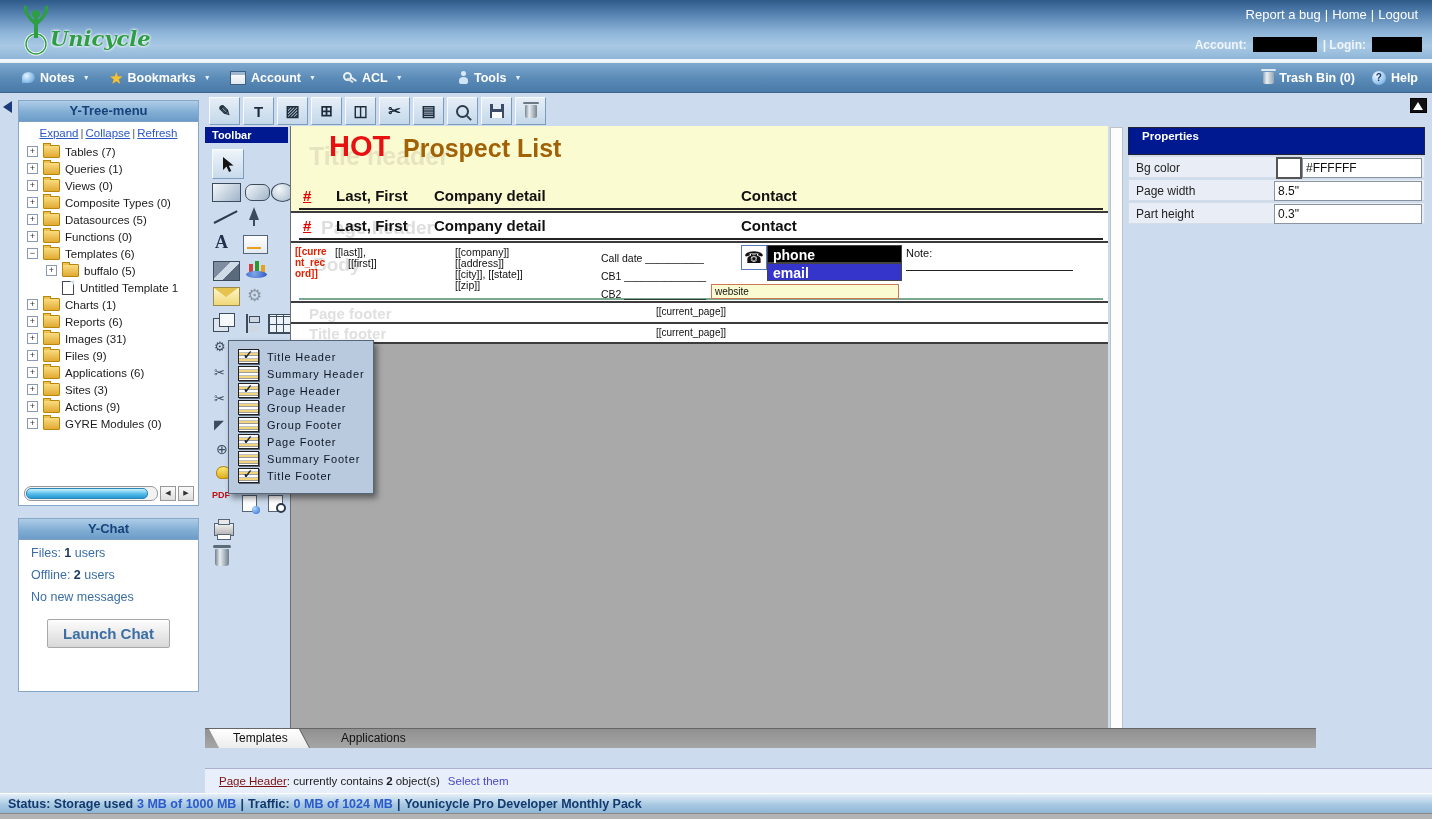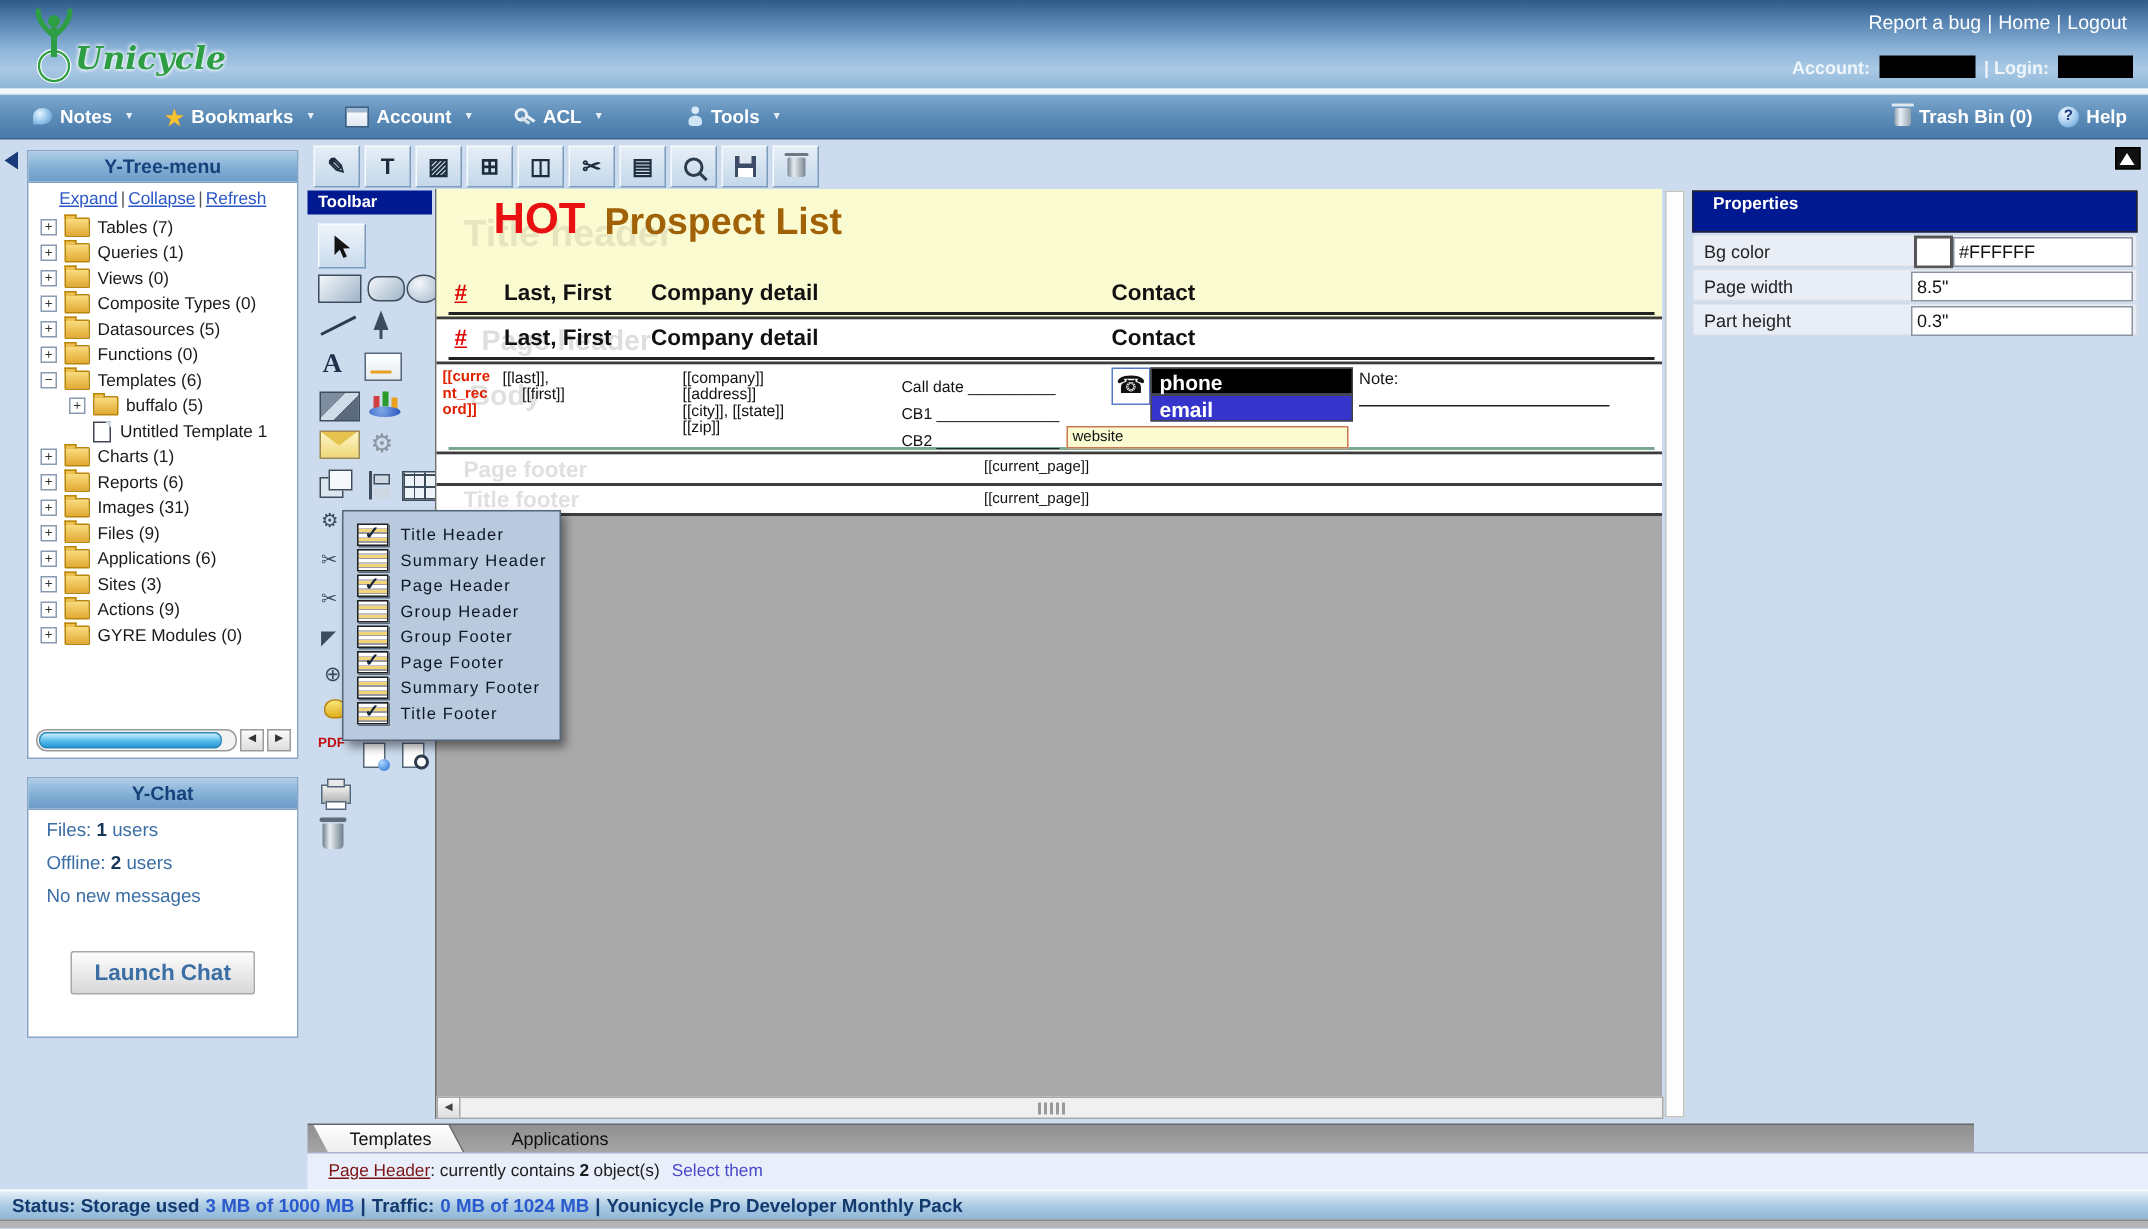--- a/index.html
+++ b/index.html
@@ -62,21 +62,21 @@
   .tfile{width:10px;height:12px;background:#fff;border:1px solid #445;position:relative;margin-right:6px;flex:none;}
   .tfile::before{content:"";position:absolute;right:-1px;top:-1px;border-left:4px solid transparent;border-top:4px solid #ccdcee;}
   .tree-scroll{position:absolute;bottom:5px;left:5px;right:4px;height:14px;display:flex;align-items:center;}
   .ts-track{flex:1;height:13px;border:1px solid #999;background:#f2f2f2;border-radius:7px;position:relative;}
   .ts-thumb{position:absolute;left:1px;top:1px;width:120px;height:9px;border-radius:5px;border:1px solid #2a88b8;
        background:linear-gradient(180deg,#c9f1fd,#55bbea 55%,#2898d4);cursor:pointer;}
   .ts-btn{width:14px;height:13px;border:1px solid #999;background:linear-gradient(#fafafa,#ddd);margin-left:2px;font-size:7px;line-height:12px;text-align:center;color:#333;cursor:pointer;}
   .ts-left::before{content:"◀";} .ts-right::before{content:"▶";}
   .chat-line{font-size:12.5px;color:#3a6ea5;padding:6px 12px 2px;}
   .chat-line b{color:#17365c;}
-  .launch-btn{display:block;margin:28px auto 0;padding:5px 15px;background:linear-gradient(#fdfdfd,#d8d8d8);
+  .launch-btn{display:block;margin:13px auto 0;padding:5px 15px;background:linear-gradient(#fdfdfd,#d8d8d8);
        border:1px solid #a8a8a8;border-radius:2px;color:#3a6ea5;font-weight:bold;font-size:15px;cursor:pointer;
        font-family:"Liberation Sans",sans-serif;}
 
   
   .topstrip{position:absolute;left:209px;top:97px;display:flex;gap:3px;}
   .tbtn{width:29px;height:26px;background:linear-gradient(#e6eef7,#c4d8ea);border:1px solid;cursor:pointer;
        border-color:#f6fafd #7c9cbc #7c9cbc #f6fafd;display:flex;align-items:center;justify-content:center;
        font-size:15px;font-weight:bold;color:#1c2c3c;}
   .ic-mag{width:9px;height:9px;border:2px solid #2c3c4c;border-radius:50%;position:relative;}
   .ic-mag::after{content:"";position:absolute;width:6px;height:2px;background:#2c3c4c;transform:rotate(45deg);right:-5px;bottom:-3px;}
@@ -184,21 +184,21 @@
   .props-hd{height:28px;background:#001890;color:#fff;font-weight:bold;font-size:11.5px;line-height:17px;padding-left:13px;border:1px solid #223;box-sizing:border-box;}
   .prow{height:22px;background:#e9eef6;margin-top:1px;position:relative;font-size:12px;color:#222;line-height:22px;padding-left:7px;border:1px solid #d4dce8;box-sizing:border-box;}
   .prow input{position:absolute;top:1px;height:16px;border:1px solid #8a94a0;font-size:12px;padding:1px 3px;font-family:"Liberation Sans",sans-serif;color:#111;}
   .pi-color{right:2px;width:112px;}
   .pi-wide{right:2px;width:140px;}
   .swatch{position:absolute;right:122px;top:0;width:22px;height:18px;background:#fff;border:2px solid #555;cursor:pointer;}
   .ptoggle{position:absolute;left:1410px;top:98px;width:15px;height:13px;background:#111;border:1px solid #000;cursor:pointer;}
   .ptoggle::before{content:"";position:absolute;bottom:2px;left:2px;border-left:5px solid transparent;border-right:5px solid transparent;border-bottom:8px solid #fff;}
 
   
-  .tabstrip{position:absolute;left:205px;top:749px;width:1111px;height:19px;background:linear-gradient(#909090,#a6a6a6);border-top:1px solid #666;}
+  .tabstrip{position:absolute;left:205px;top:728px;width:1111px;height:19px;background:linear-gradient(#909090,#a6a6a6);border-top:1px solid #666;}
   .tab-active-bg{position:absolute;left:4px;top:0;width:90px;height:19px;background:linear-gradient(#ffffff,#ececec);transform:skewX(28deg);transform-origin:top left;border-right:1px solid #6a6a6a;cursor:pointer;}
   .tab-label{position:absolute;top:0;font-size:12px;line-height:19px;color:#111;cursor:pointer;}
   .tl-templates{left:28px;} .tl-apps{left:136px;}
   .sline{position:absolute;left:205px;top:768px;width:1227px;height:25px;background:#e9eefb;border-top:1px solid #a8b0cc;font-size:11.5px;line-height:24px;padding-left:14px;box-sizing:border-box;color:#1c1c1c;}
   .sl-link{color:#7a1212;text-decoration:underline;cursor:pointer;}
   .sl-count{font-weight:bold;margin:0 3px;}
   .sl-tail{margin-right:8px;}
   .sl-action{color:#4848c8;cursor:pointer;}
   .sbar{position:absolute;left:0;top:793px;width:1432px;height:20px;background:linear-gradient(#e4eff8,#a9c9e2 55%,#8fb6d6);border-top:1px solid #fff;font-size:12.5px;font-weight:bold;line-height:20px;padding-left:8px;box-sizing:border-box;color:#123a6e;}
   .sb-num{color:#2a5acc;}

